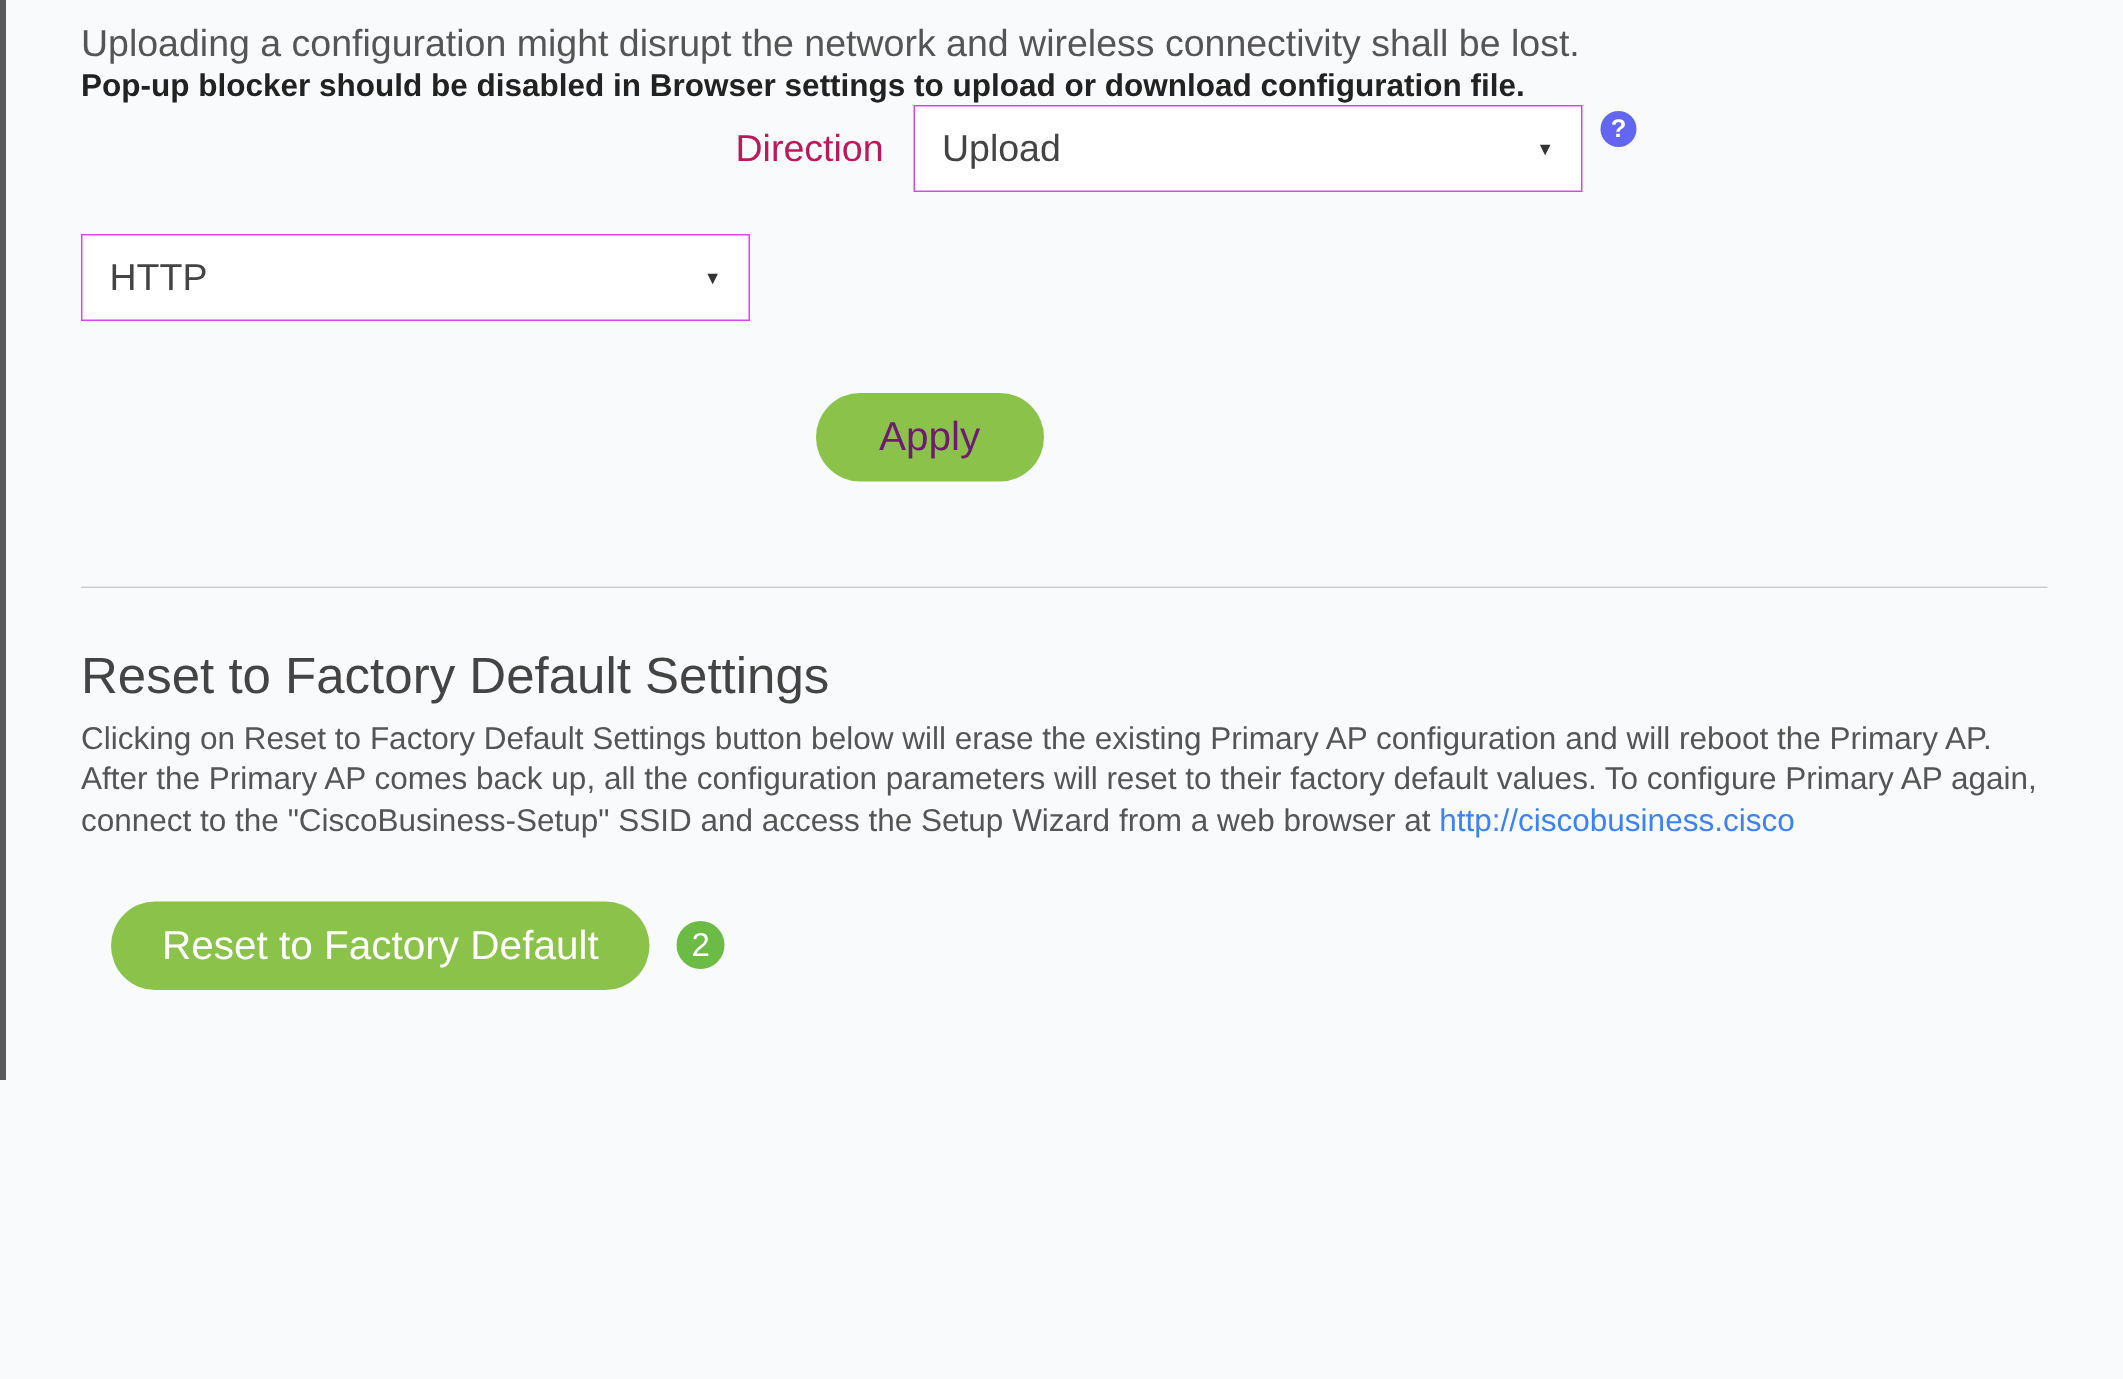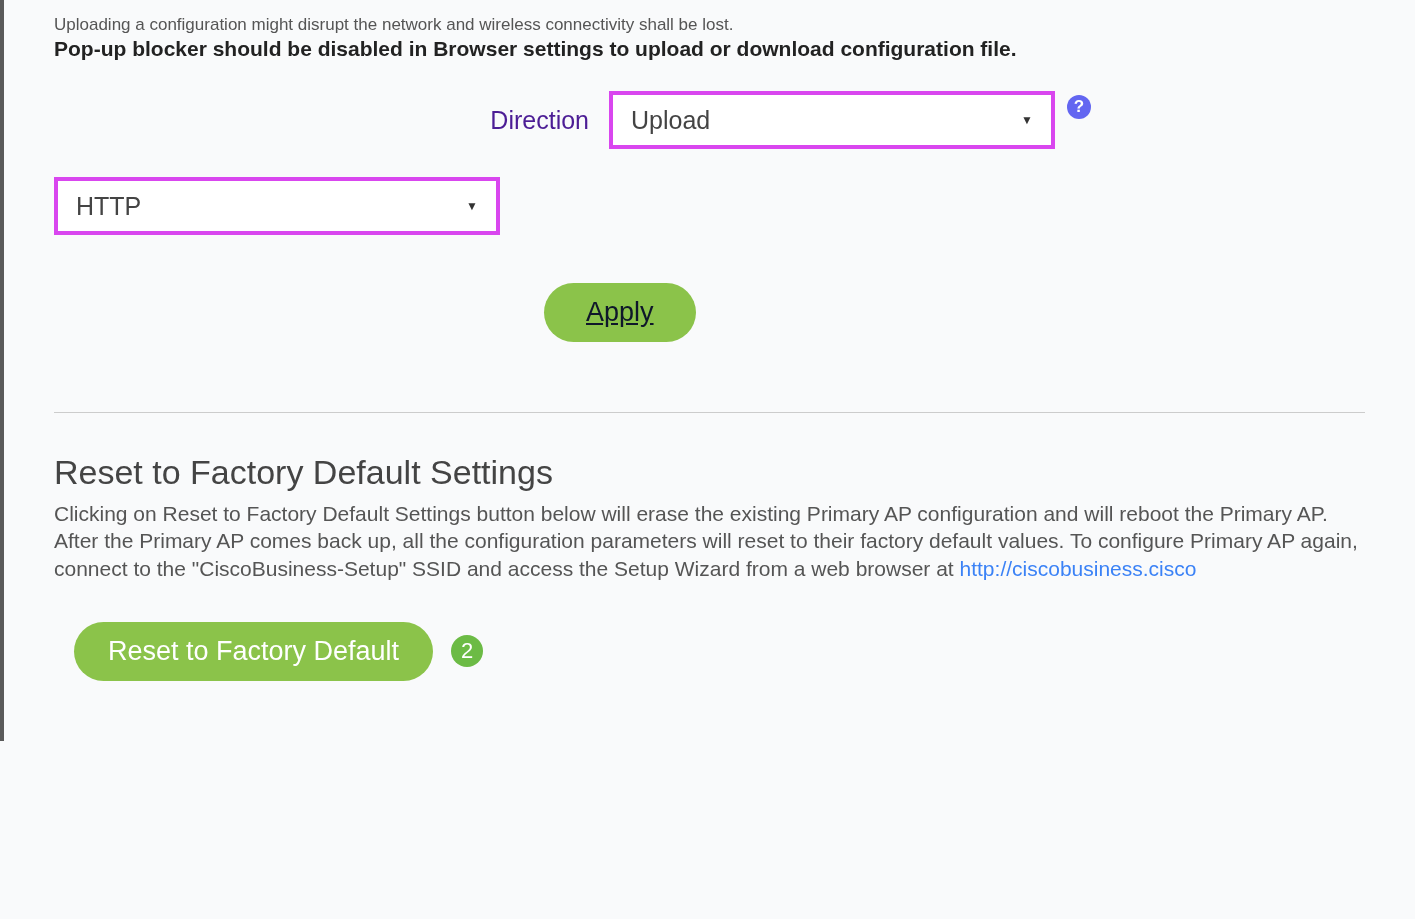--- a/index.html
+++ b/index.html
@@ -38,51 +38,50 @@
       font-size: 22px;
       font-weight: normal;
     }
     h2 {
       font-size: 34px;
       font-weight: normal;
       color: #444;
       margin-bottom: 8px;
     }
     .desc {
-      font-size: 17px;
+      font-size: 25px;
       color: #555;
       margin-bottom: 2px;
     }
     .desc-bold {
       font-size: 21px;
       font-weight: bold;
       color: #222;
-      margin-bottom: 30px;
     }
     .form-row {
       display: flex;
       align-items: center;
       margin-bottom: 28px;
     }
     .form-label {
       width: 555px;
       text-align: right;
       font-size: 25px;
-      color: #4c1d95;
+      color: #be185d;
       padding-right: 20px;
     }
     .select-wrap {
       position: relative;
       width: 446px;
     }
     .select-box {
       width: 100%;
       height: 58px;
       background: #fff;
-      border: 4px solid #d946ef;
+      border: 1px solid #d946ef;
       font-size: 25px;
       color: #444;
       padding: 0 18px;
       display: flex;
       align-items: center;
       justify-content: space-between;
       cursor: pointer;
     }
     .select-arrow {
       font-size: 12px;
@@ -99,31 +98,30 @@
       justify-content: center;
       font-size: 17px;
       font-weight: bold;
       margin-left: 12px;
       flex-shrink: 0;
       align-self: flex-start;
       margin-top: 4px;
     }
     .btn-apply {
       background: #8bc34a;
-      color: #0f172a;
+      color: #701a75;
       border: none;
       font-size: 27px;
       padding: 14px 42px;
       border-radius: 30px;
       cursor: pointer;
       margin-left: 490px;
       margin-top: 20px;
       margin-bottom: 40px;
       display: inline-block;
-      text-decoration: underline;
     }
     hr {
       border: none;
       border-top: 1px solid #ccc;
       margin: 30px 0 40px 0;
     }
     .reset-desc {
       font-size: 21px;
       color: #555;
       line-height: 1.3;

